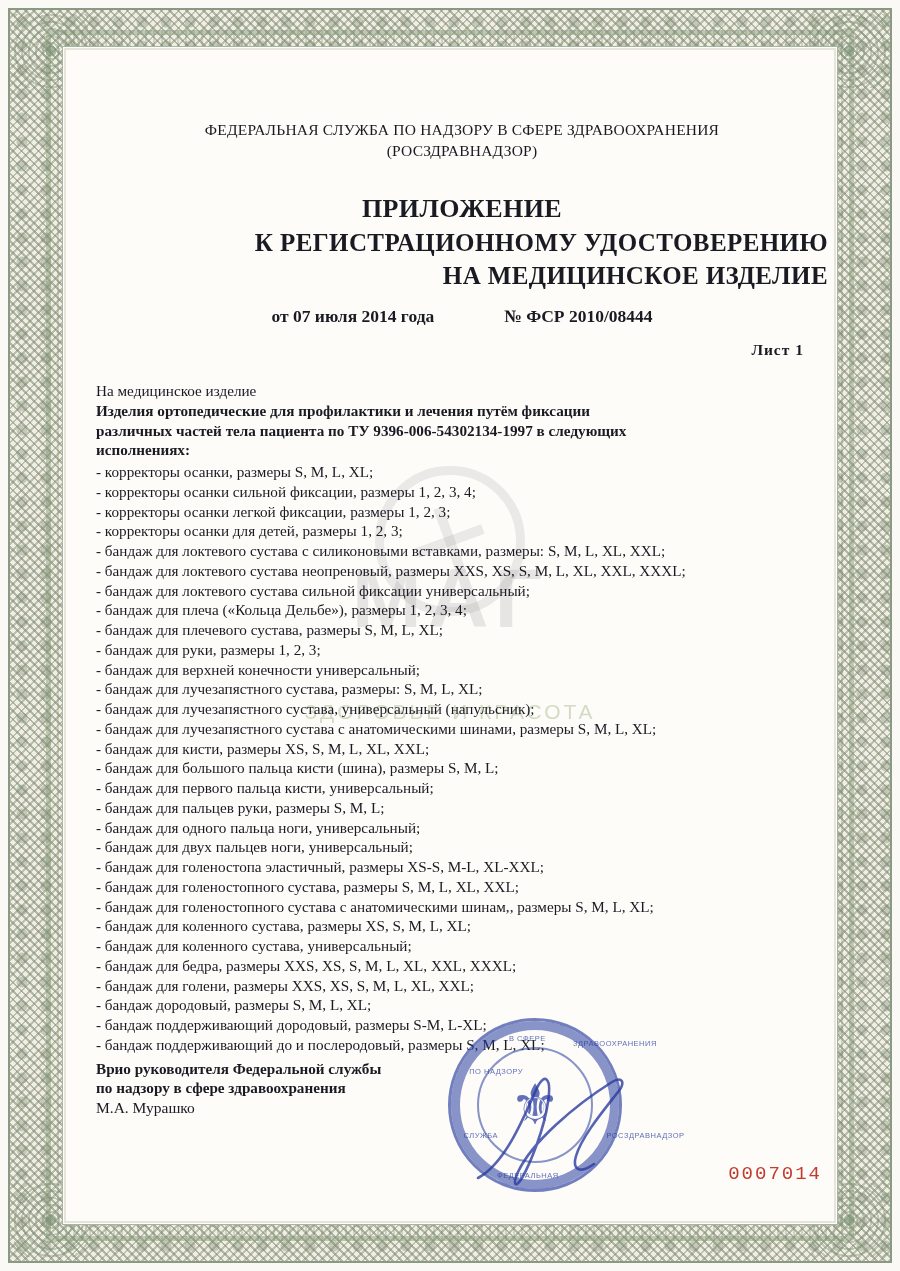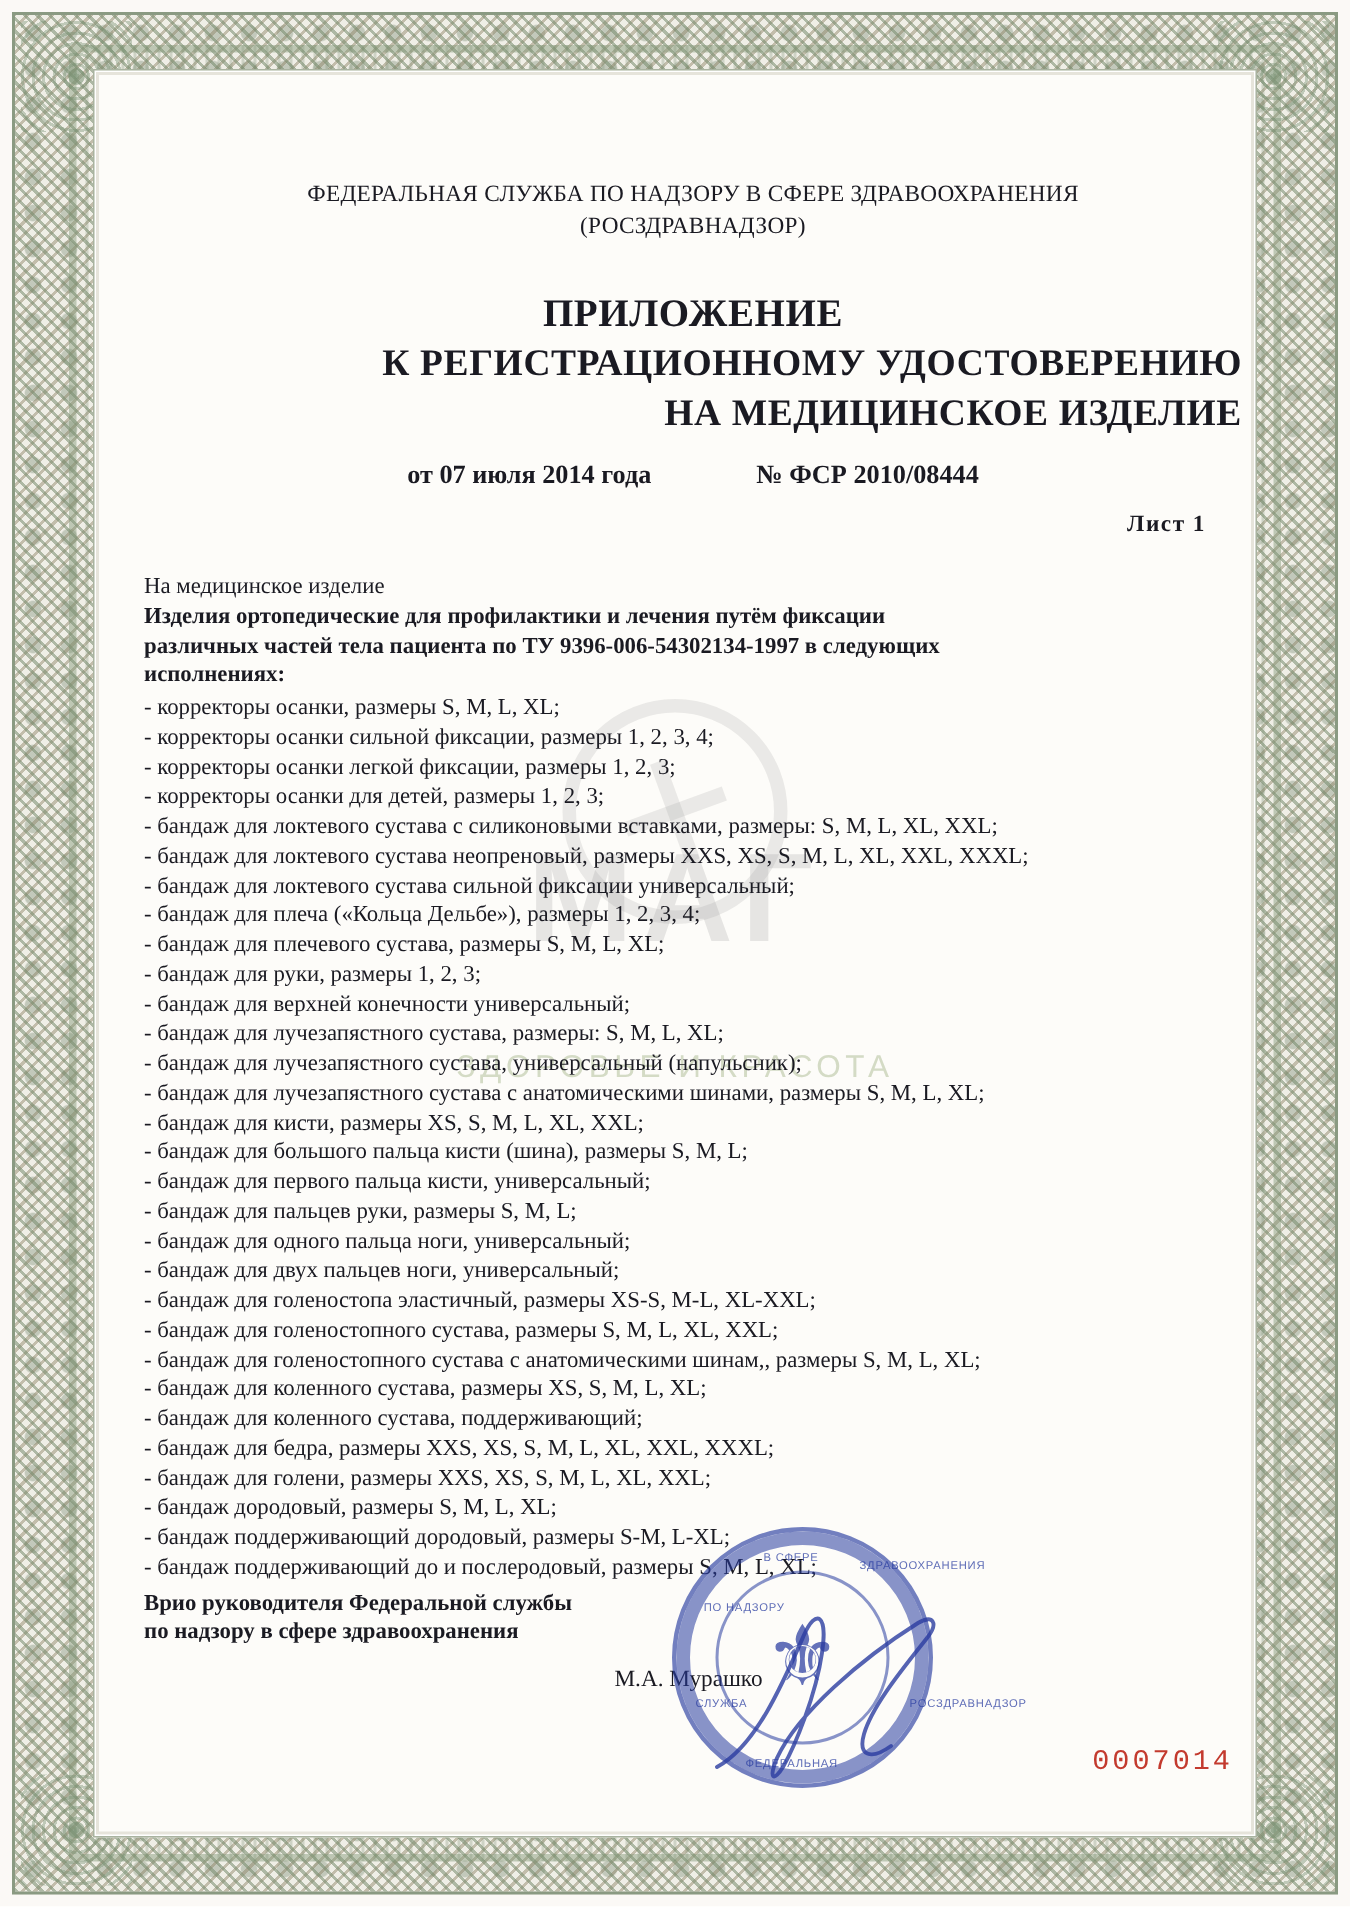--- a/index.html
+++ b/index.html
@@ -175,22 +175,22 @@
 
   .signature-block {
     margin-top: 4px;
     font-weight: bold;
     font-size: 15.2px;
     line-height: 1.30;
     position: relative;
     z-index: 3;
   }
   .signer {
-    margin-top: 12px;
-    text-align: center;
+    margin-top: 0;
+    text-align: left;
     padding-right: 6px;
     font-weight: normal;
     font-size: 15.5px;
   }
 
   .docnum {
     position: absolute;
     right: 78px;
     bottom: 86px;
     font-family: "Liberation Mono", monospace;
@@ -316,21 +316,21 @@
         <p class="item">- бандаж для кисти, размеры XS, S, M, L, XL, XXL;</p>
         <p class="item">- бандаж для большого пальца кисти (шина), размеры S, M, L;</p>
         <p class="item">- бандаж для первого пальца кисти, универсальный;</p>
         <p class="item">- бандаж для пальцев руки, размеры S, M, L;</p>
         <p class="item">- бандаж для одного пальца ноги, универсальный;</p>
         <p class="item">- бандаж для двух пальцев ноги, универсальный;</p>
         <p class="item">- бандаж для голеностопа эластичный, размеры XS-S, M-L, XL-XXL;</p>
         <p class="item">- бандаж для голеностопного сустава, размеры S, M, L, XL, XXL;</p>
         <p class="item">- бандаж для голеностопного сустава с анатомическими шинам,, размеры S, M, L, XL;</p>
         <p class="item">- бандаж для коленного сустава, размеры XS, S, M, L, XL;</p>
-        <p class="item">- бандаж для коленного сустава, поддерживающий;</p>
+        <p class="item">- бандаж для коленного сустава, универсальный;</p>
         <p class="item">- бандаж для бедра, размеры XXS, XS, S, M, L, XL, XXL, XXXL;</p>
         <p class="item">- бандаж для голени, размеры XXS, XS, S, M, L, XL, XXL;</p>
         <p class="item">- бандаж дородовый, размеры S, M, L, XL;</p>
         <p class="item">- бандаж поддерживающий дородовый, размеры S-M, L-XL;</p>
         <p class="item">- бандаж поддерживающий до и послеродовый, размеры S, M, L, XL;</p>
       </div>
 
       <div class="signature-block">
         <div>Врио руководителя Федеральной службы</div>
         <div>по надзору в сфере здравоохранения</div>

